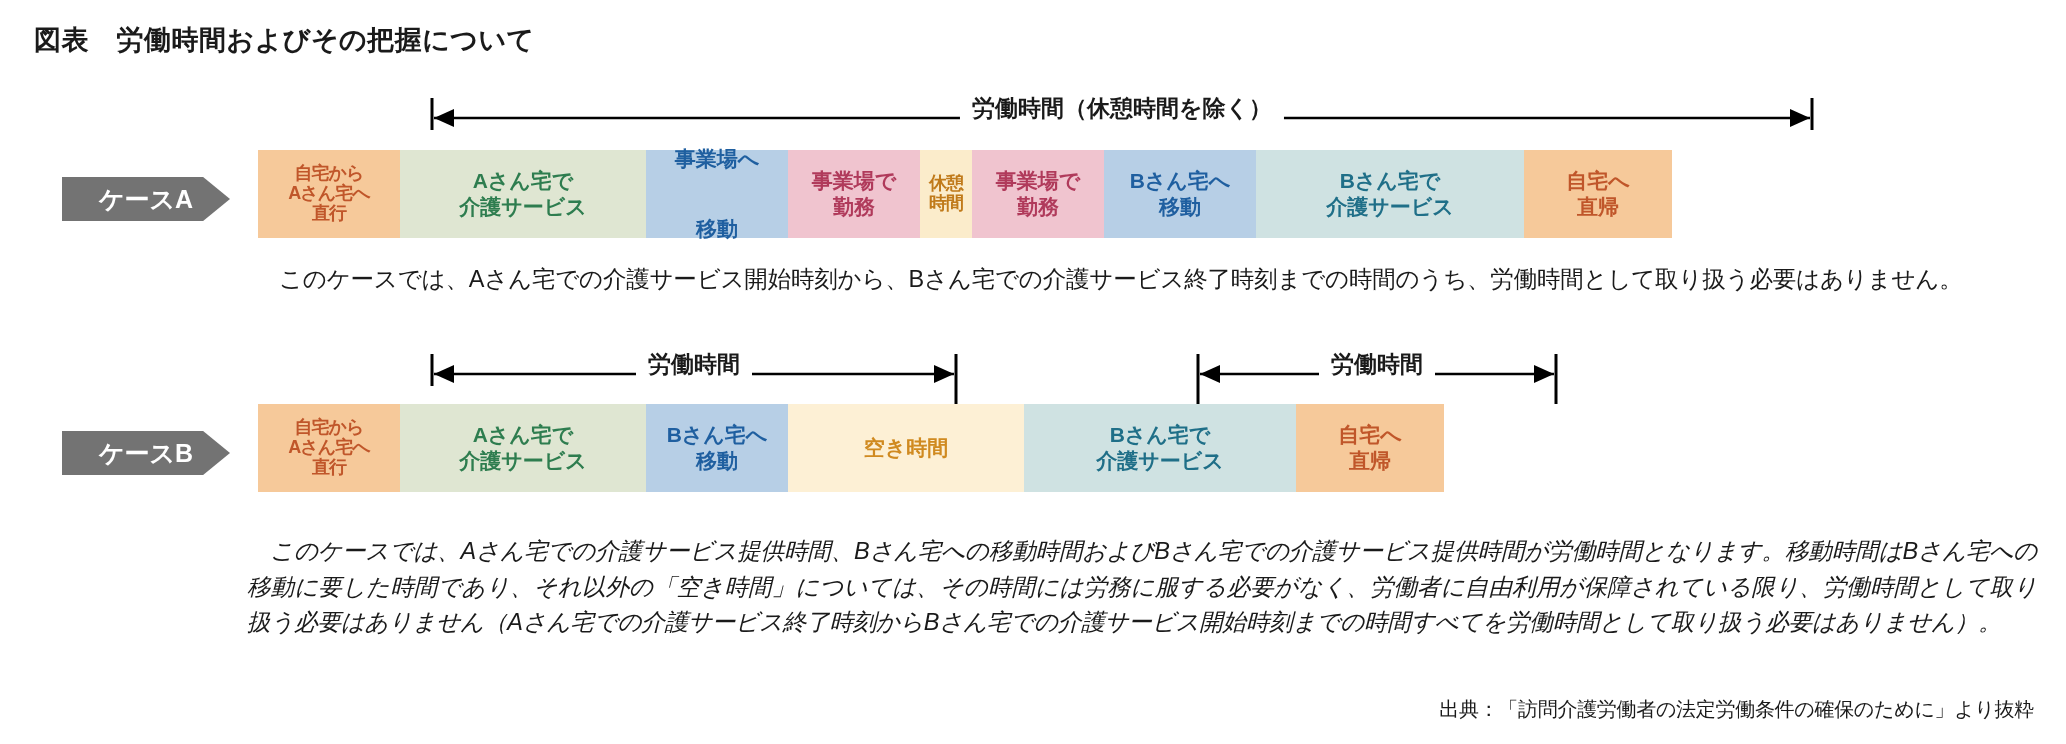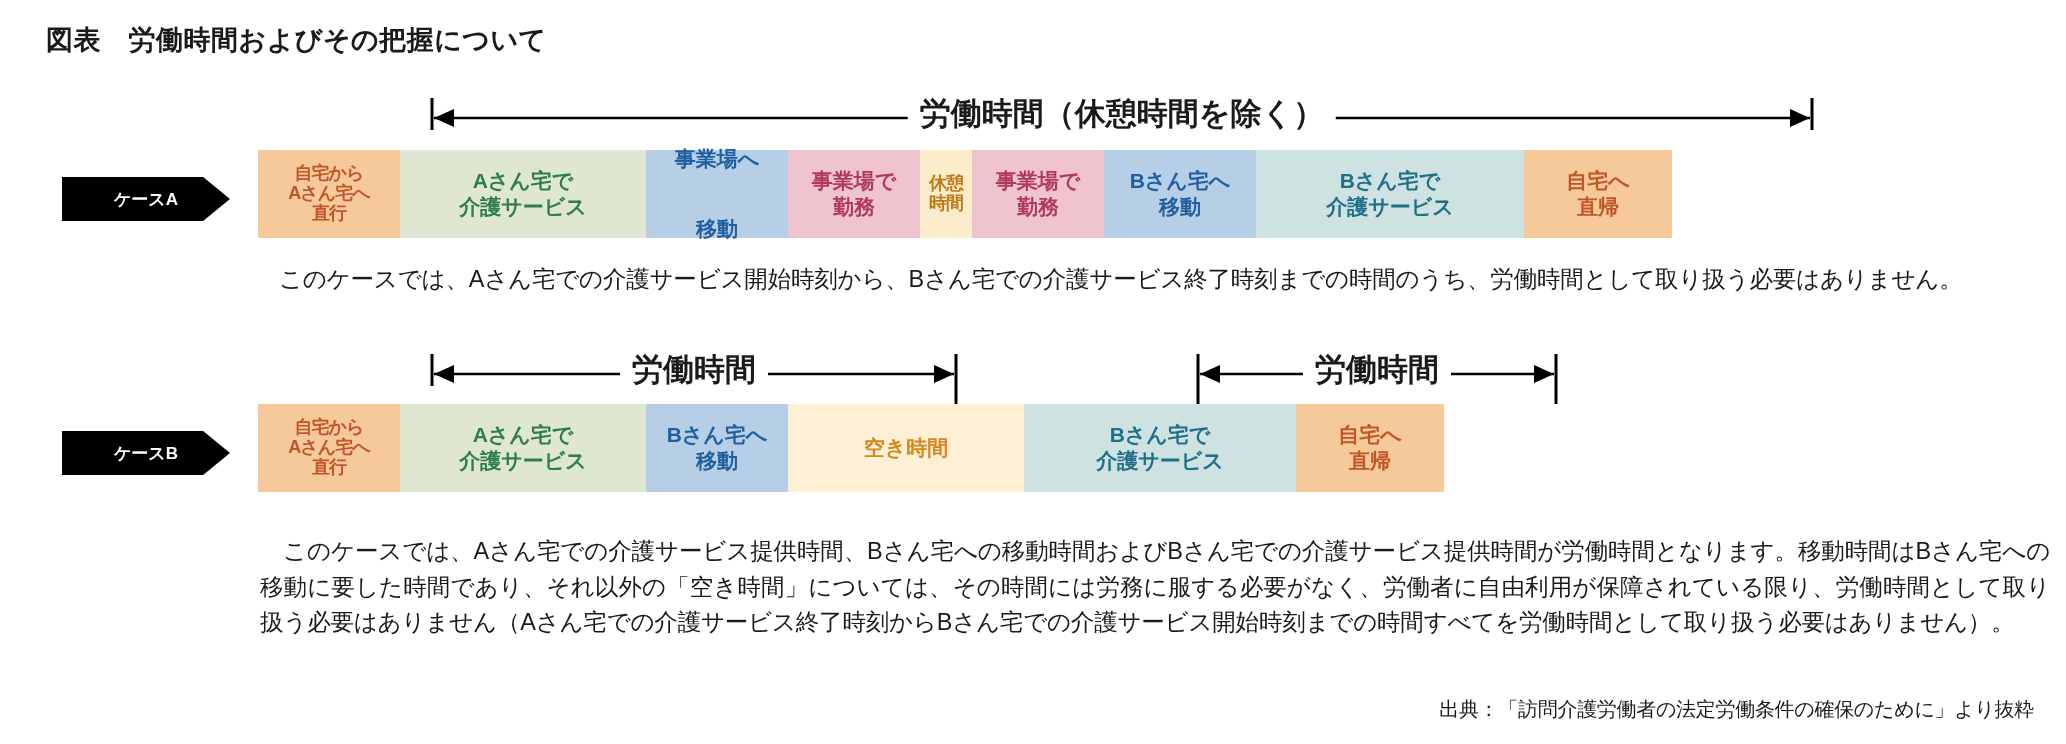--- a/index.html
+++ b/index.html
@@ -12,36 +12,36 @@
     height: 744px;
     font-family: "Liberation Sans", "DejaVu Sans", sans-serif;
     color: #1a1a1a;
     position: relative;
     overflow: hidden;
   }
 
   
   .title {
     position: absolute;
-    left: 46px;
+    left: 34px;
     top: 22px;
     font-size: 27px;
     font-weight: bold;
     letter-spacing: 0.5px;
     white-space: pre;
   }
 
   
   .case-label {
     position: absolute;
     width: 168px;
     height: 58px;
-    background: #000000;
+    background: #737373;
     color: #ffffff;
-    font-size: 17px;
+    font-size: 25px;
     font-weight: bold;
     display: flex;
     align-items: center;
     justify-content: center;
     clip-path: polygon(0% 12%, 84% 12%, 100% 50%, 84% 88%, 0% 88%);
     border-radius: 6px;
   }
 
   
   .band {
@@ -73,21 +73,21 @@
     position: absolute;
     height: 46px;
   }
   .measure .mlabel {
     position: absolute;
     top: -3px;
     left: 50%;
     transform: translateX(-50%);
     background: #ffffff;
     padding: 0 12px;
-    font-size: 31px;
+    font-size: 23px;
     font-weight: bold;
     white-space: nowrap;
     z-index: 2;
   }
   .measure svg {
     position: absolute;
     left: 0;
     top: 0;
     overflow: visible;
   }
@@ -215,17 +215,17 @@
     <div class="seg" style="width: 272px; background: rgb(207, 226, 226); color: rgb(31, 111, 136);">
       <span class="ln">Bさん宅で</span>
       <span class="ln">介護サービス</span>
     </div>
     <div class="seg" style="width: 148px; background: rgb(246, 201, 154); color: rgb(192, 86, 42);">
       <span class="ln">自宅へ</span>
       <span class="ln">直帰</span>
     </div>
   </div>
 
-<div class="para" style="left:260px; top:534px; width:1790px;">
+<div class="para" style="left:247px; top:534px; width:1790px;font-style:italic;">
   <span class="indent"></span><span>このケースでは、Aさん宅での介護サービス提供時間、Bさん宅への移動時間およびBさん宅での介護サービス提供時間が労働時間となります。移動時間はBさん宅への移動に要した時間であり、それ以外の「空き時間」については、その時間には労務に服する必要がなく、労働者に自由利用が保障されている限り、労働時間として取り扱う必要はありません（Aさん宅での介護サービス終了時刻からBさん宅での介護サービス開始時刻までの時間すべてを労働時間として取り扱う必要はありません）。</span>
 </div>
 
 <div class="source" style="right:32px; top:696px;">出典：「訪問介護労働者の法定労働条件の確保のために」より抜粋</div>
 
 </body></html>

